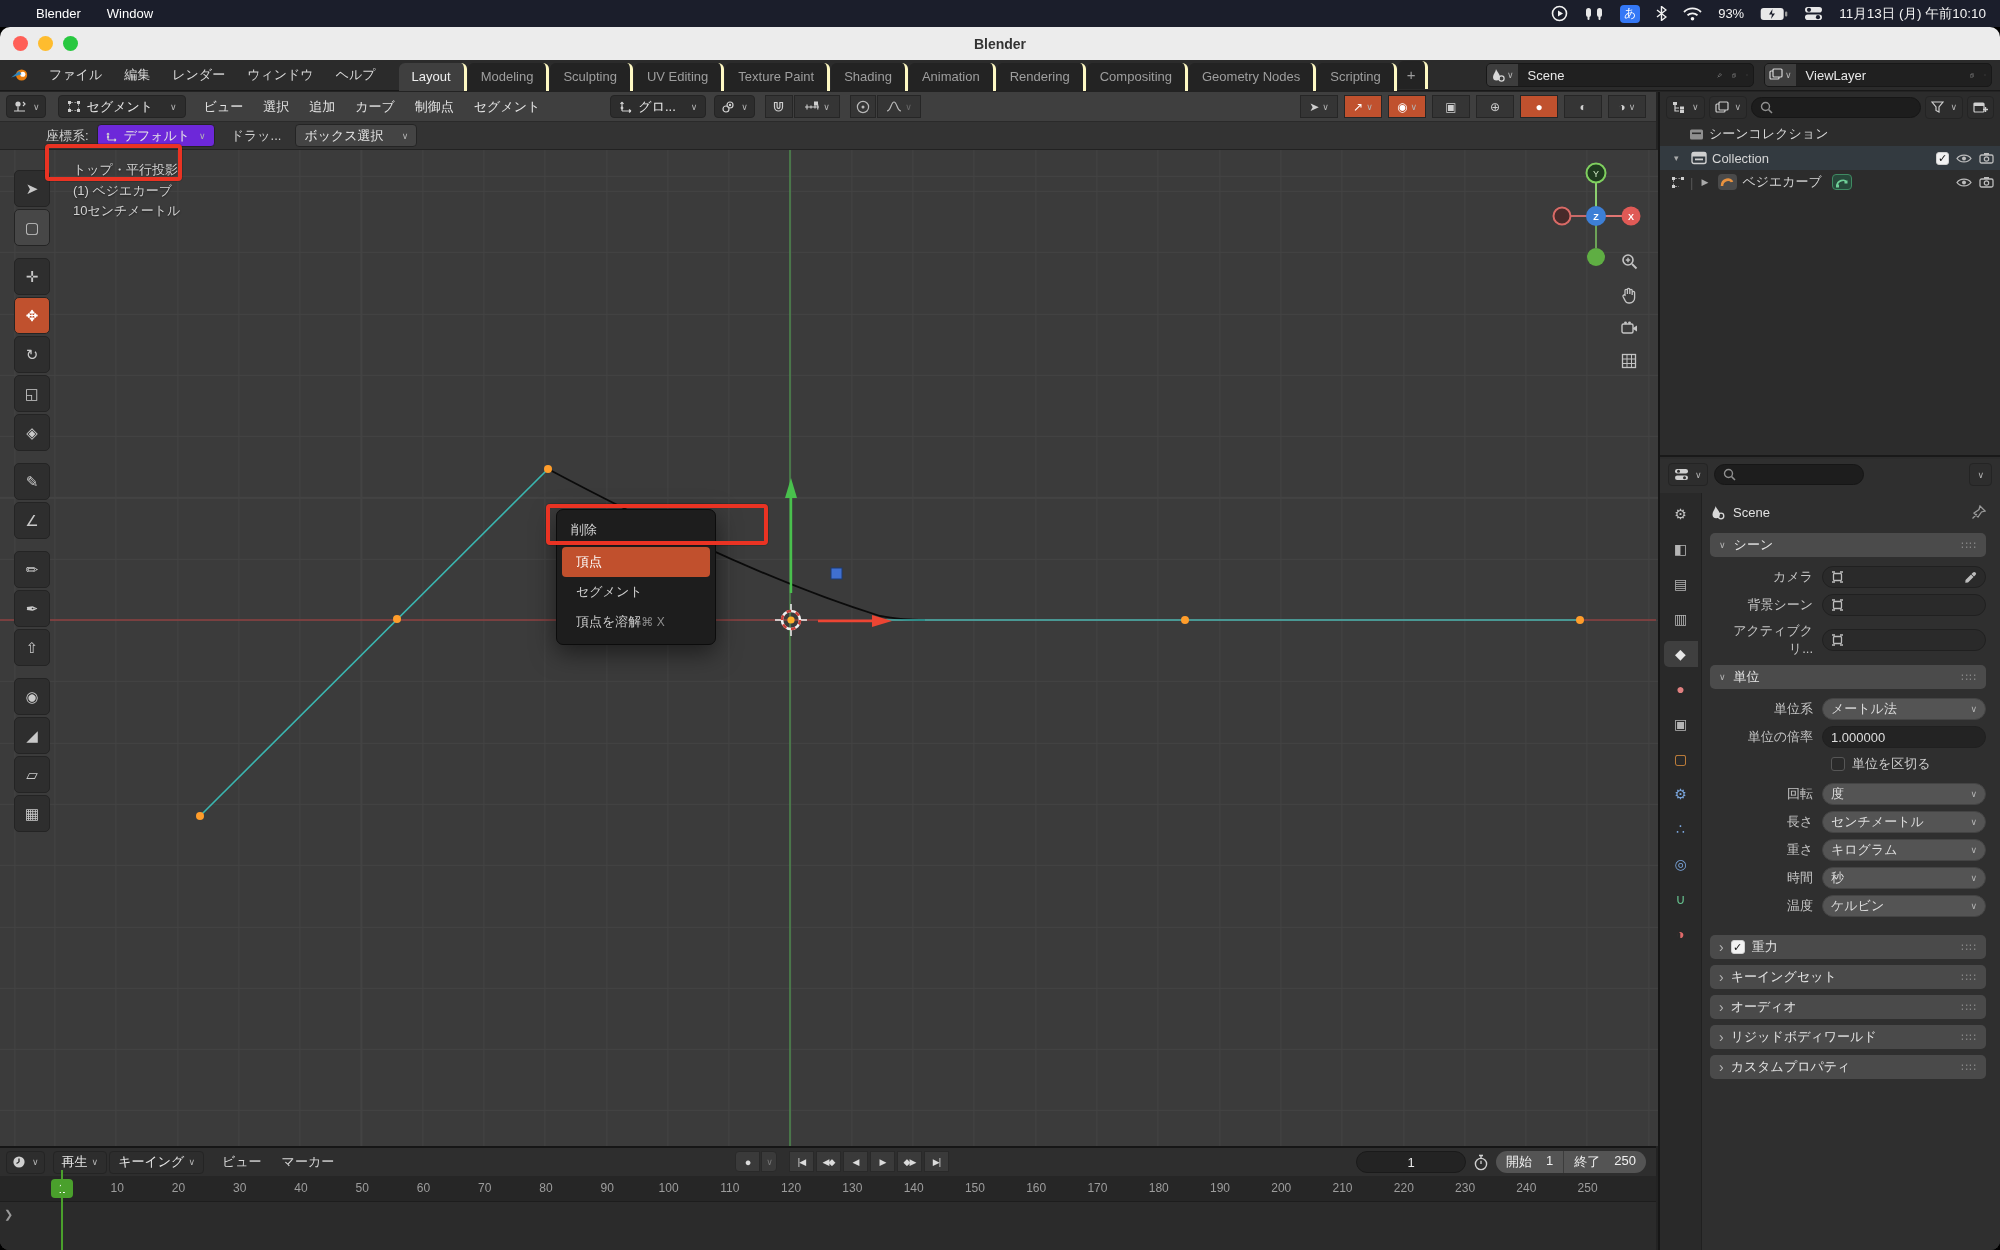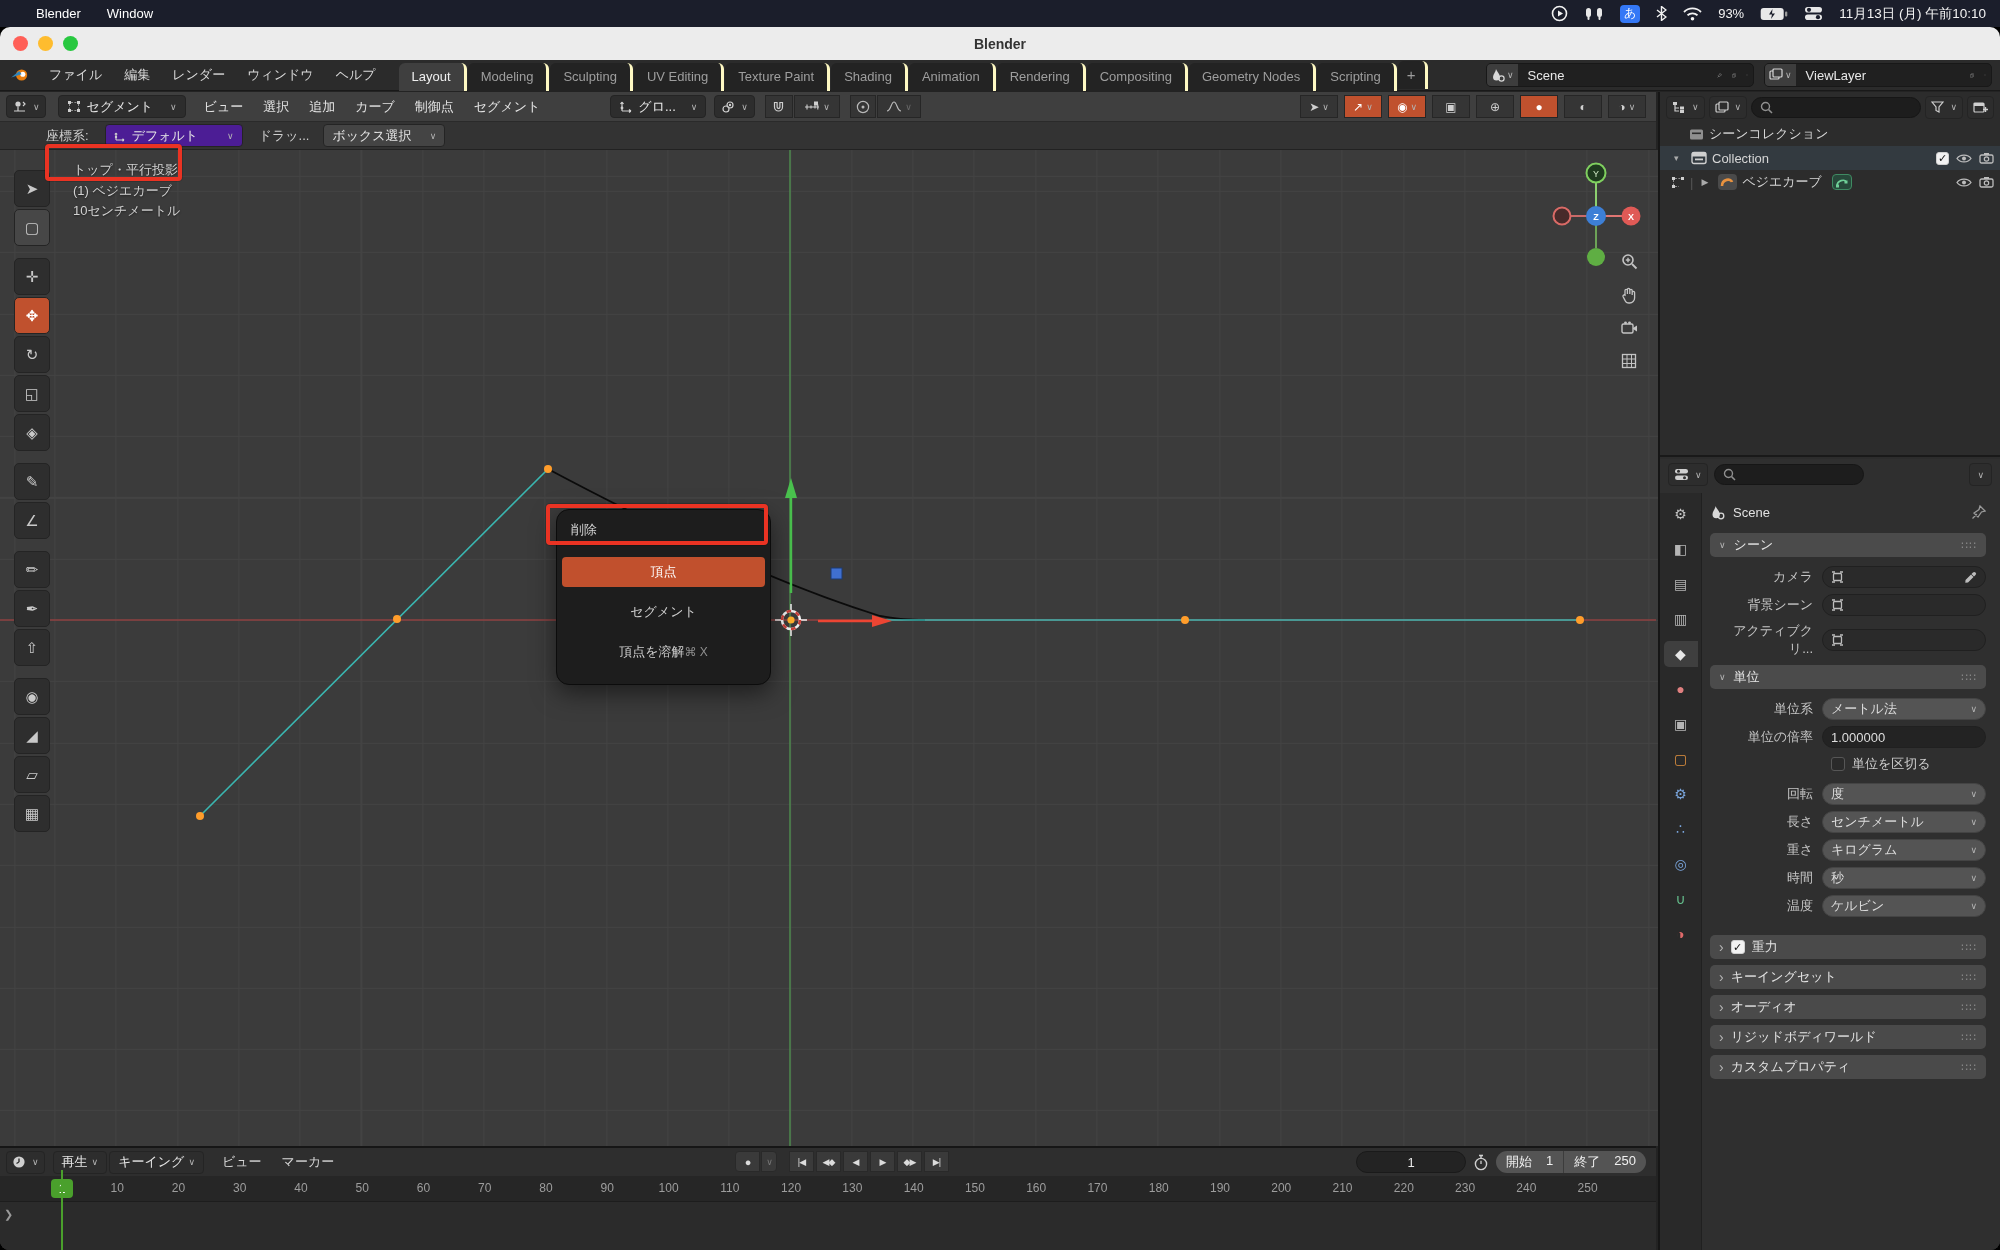--- a/index.html
+++ b/index.html
@@ -74,24 +74,24 @@
   .tool.gap { margin-top:10px; }
   .tool.active { background:#c0512e; color:#fff; }
   .tool.pressed { background:#474747; }
 
   
   .gizmo { position:absolute; left:1540px; top:10px; }
   .sidebtn { position:absolute; left:1614px; width:30px; height:30px; border-radius:50%; display:flex; align-items:center; justify-content:center; color:#c4c4c4; }
   .sidebtn svg { display:block; }
 
   
-  .ctxmenu { position:absolute; left:556px; top:417px; width:215px; background:#1d1d1d; border:1px solid #0c0c0c;
-    border-radius:13px; box-shadow:0 8px 24px rgba(0,0,0,.5); padding:6px 0 7px; z-index:30; }
+  .ctxmenu { position:absolute; left:556px; top:417px; width:160px; background:#1d1d1d; border:1px solid #0c0c0c;
+    border-radius:7px; box-shadow:0 8px 24px rgba(0,0,0,.5); padding:6px 0 7px; z-index:30; }
   .ctx-title { color:#d6d6d6; padding:5px 14px 8px; }
-  .ctx-item { display:flex; align-items:center; justify-content:center; color:#cfcfcf; padding:6px 14px; margin:10px 5px; border-radius:4px; }
+  .ctx-item { display:flex; align-items:center; justify-content:flex-start; color:#cfcfcf; padding:6px 14px; margin:0 5px; border-radius:4px; }
   .ctx-item.highlighted { background:#c1502d; color:#fff; }
   .ctx-item .sc { color:#8f8f8f; font-size:12px; }
 
   
   .annot { position:absolute; border:4px solid #ea3323; border-radius:4px; z-index:40; box-shadow:0 0 0 1px rgba(0,0,0,.15); }
 
   
   .rightcol { position:absolute; left:1658px; top:0; width:342px; height:1158px; background:#2c2c2c; border-left:2px solid #161616; }
   .outliner { position:absolute; left:0; top:0; width:340px; height:365px; background:#2c2c2c; border-bottom:2px solid #191919; }
   .ol-head { display:flex; align-items:center; gap:4px; padding:4px 6px; height:30px; }
@@ -377,21 +377,21 @@
           </span>
           <span class="tgl wchev">
             <span>◑</span>
             <span class="chev">∨</span>
           </span>
         </span>
     </div>
 
     <div class="vhead2">
       <span style="margin-left:46px">座標系:</span>
-      <span class="chipbtn" style="margin-left:16px; width:138px; background:#4c1d95;">
+      <span class="chipbtn" style="margin-left:8px; width:118px; background:#6d28d9;">
         <svg width="12" height="12" viewBox="0 0 12 12">
             <path d="M2 10 V3 M2 10 H10 M2 3 l-1.2 1.5 M2 3 l1.2 1.5 M10 10 l-1.5 -1.2 M10 10 l-1.5 1.2" stroke="#cfcfcf" stroke-width="1.1" fill="none"></path>
             <circle cx="2" cy="7" r="1.2" fill="#cfcfcf"></circle>
           </svg>
         <span>デフォルト</span>
         <span class="chev" style="margin-left:auto">∨</span>
       </span>
       <span style="margin-left:16px">ドラッ...</span>
       <span class="chipbtn" style="margin-left:14px; width:122px; background:#444;">
         <span>ボックス選択</span>

